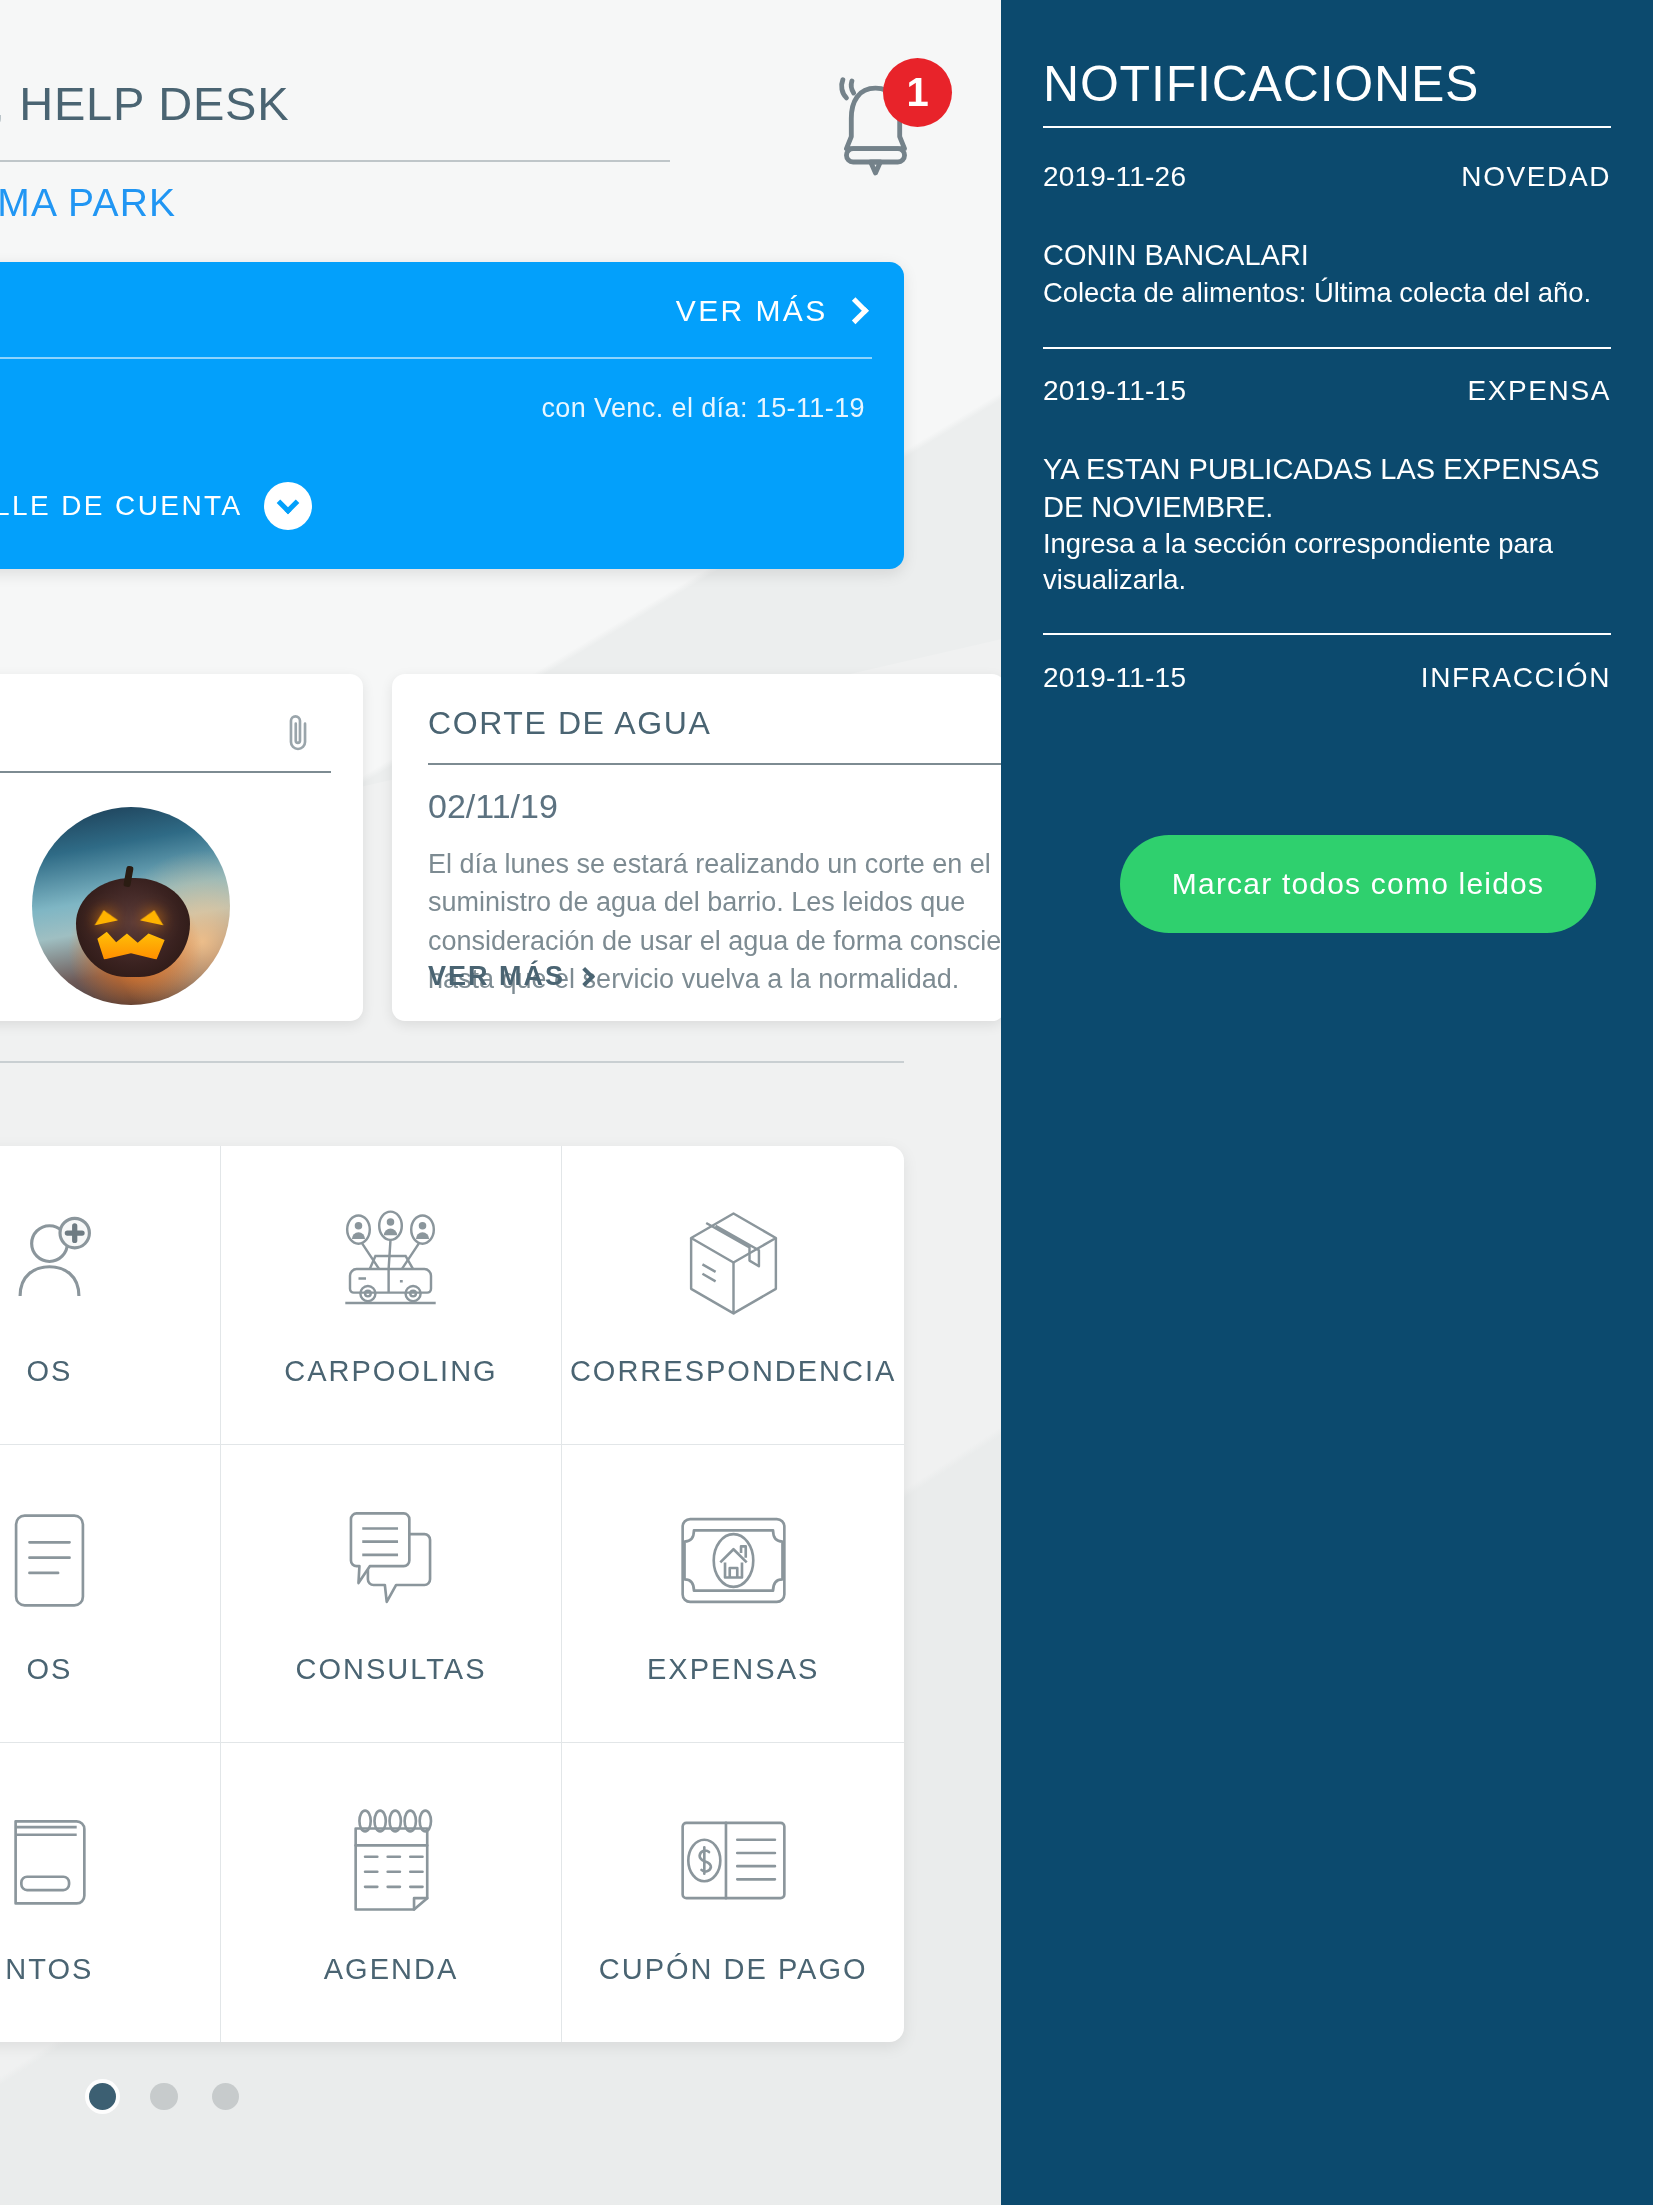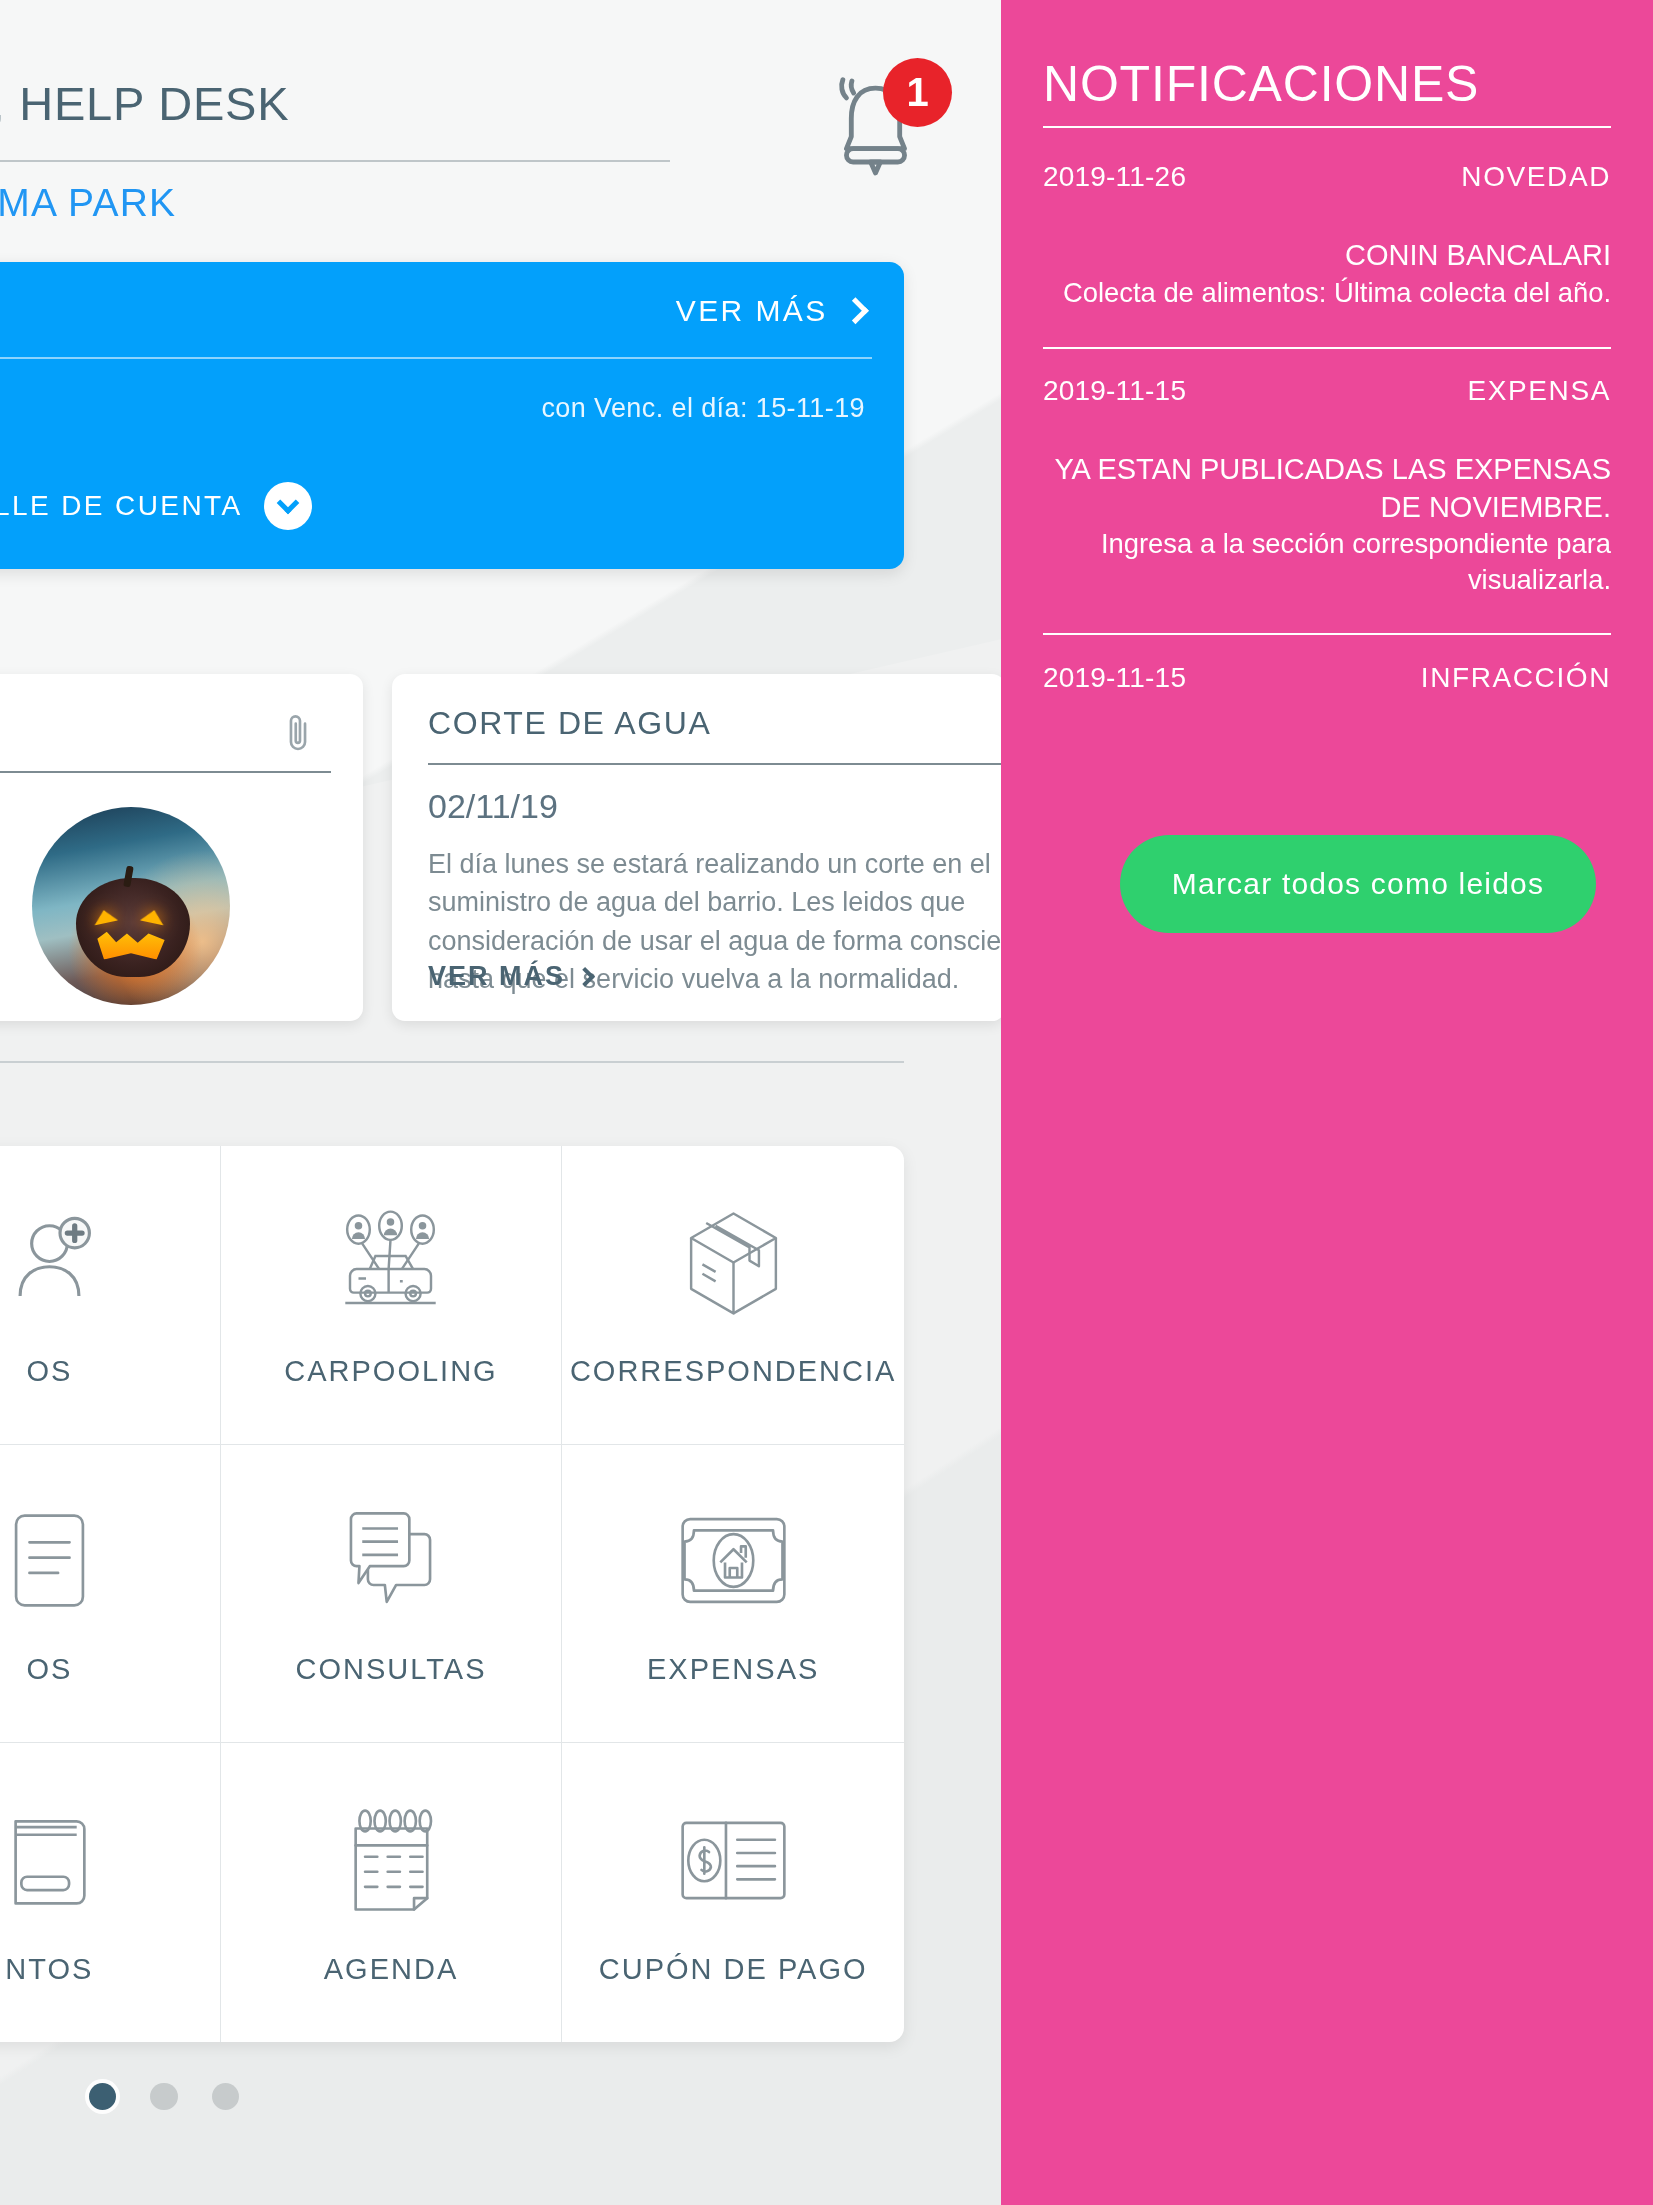--- a/index.html
+++ b/index.html
@@ -165,28 +165,28 @@
   .glabel { font-size:29px; letter-spacing:2px; color:#4a6472; font-weight:400; text-align:center; white-space:nowrap; }
 
   
   .dots { position:absolute; left:89px; top:2083px; display:flex; gap:34px; align-items:center; }
   .dot { width:27.4px; height:27.4px; border-radius:50%; background:#c7cbcc; }
   .dot.active { background:#3c5f72; box-shadow:0 0 0 4px rgba(255,255,255,.9); }
 
   
   .drawer {
     position:absolute; left:1001px; top:0; width:652px; height:2205px;
-    background:#ec4899;
+    background:#0c4a6e;
   }
   .drw-title {
     position:absolute; left:42px; top:55px;
     font-size:50px; letter-spacing:0.8px; color:#fff; font-weight:400;
   }
   .drw-rule { position:absolute; left:42px; right:42px; height:2.4px; background:#fff; }
-  .notif { position:absolute; left:42px; width:568px;text-align:right; }
+  .notif { position:absolute; left:42px; width:568px; }
   .nrow { display:flex; justify-content:space-between; align-items:baseline; }
   .ndate { font-size:28px; color:#fff; font-weight:400; letter-spacing:0.2px; }
   .ntype { font-size:28px; color:#fff; font-weight:400; letter-spacing:1.6px; }
   .ntitle { font-size:29px; color:#fff; font-weight:400; margin-top:44px; line-height:1.3; }
   .nbody { font-size:27.4px; color:#fff; font-weight:400; line-height:1.3; }
   .mark-btn {
     position:absolute; left:119px; top:835px; width:476px; height:98px;
     background:#2fd06e; border-radius:50px; border:none;
     color:#fff; font-size:30px; letter-spacing:1.2px;
     font-family:"Liberation Sans", sans-serif; cursor:pointer;

